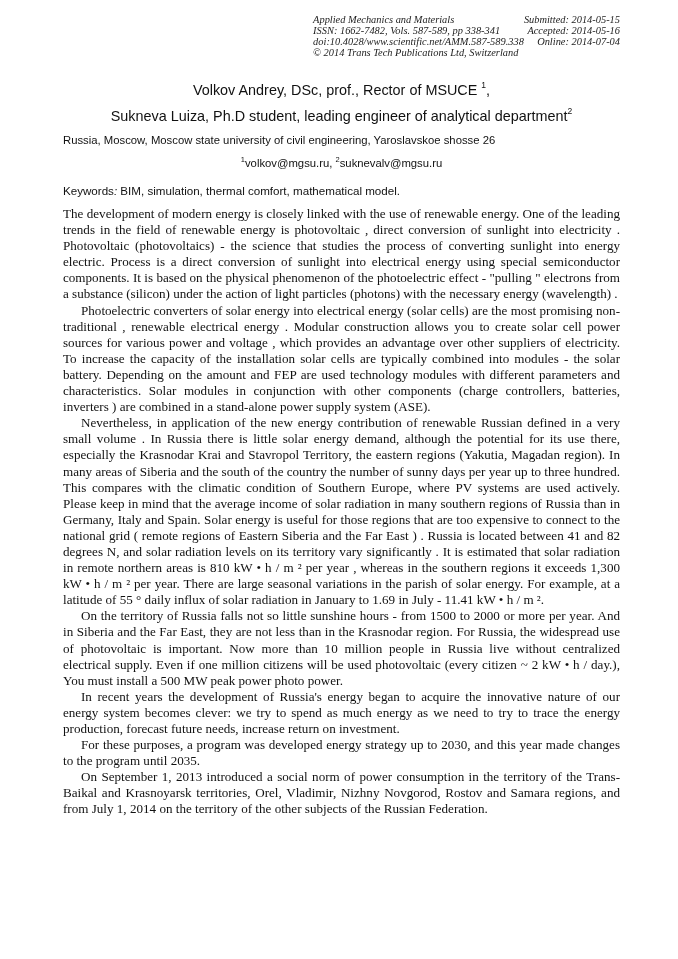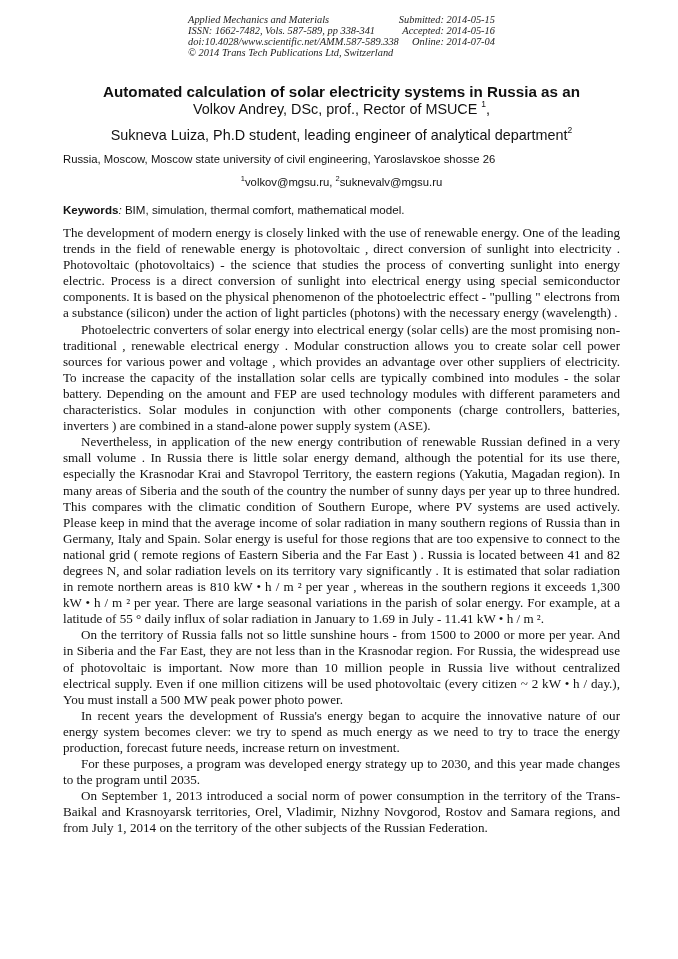--- a/index.html
+++ b/index.html
@@ -1,30 +1,30 @@
 <!DOCTYPE html>
 <html><head>
 <meta charset="utf-8">
 <style>
   html, body { margin: 0; padding: 0; background: #ffffff; }
   body { width: 678px; height: 959px; position: relative; overflow: hidden; color: #111; }
   .page { position: absolute; left: 63px; top: 14px; width: 557px; }
-  .meta { display: flex; justify-content: center; font-family: "Liberation Serif", serif; font-style: italic; font-size: 10.4px; line-height: 11px; color: #222; }
+  .meta { display: flex; justify-content: flex-end; font-family: "Liberation Serif", serif; font-style: italic; font-size: 10.4px; line-height: 11px; color: #222; }
   .meta-left div, .meta-right div { white-space: nowrap; }
   .meta-right { text-align: right; }
   .title { margin-top: 24px; text-align: center; font-family: "Liberation Sans", sans-serif; font-weight: bold; font-size: 15.2px; line-height: 19px; color: #111; }
   .author { text-align: center; font-family: "Liberation Sans", sans-serif; font-size: 14.4px; line-height: 17px; color: #111; }
   .author1 { }
   .author2 { margin-top: 9px; }
   .affil { margin-top: 8px; font-family: "Liberation Sans", sans-serif; font-size: 11.3px; line-height: 14px; }
   .emails { margin-top: 9px; text-align: center; font-family: "Liberation Sans", sans-serif; font-size: 11.3px; line-height: 14px; }
   sup { font-size: 7.5px; vertical-align: 5px; line-height: 0; }
   .author sup { font-size: 8.5px; vertical-align: 7px; }
   .keywords { margin-top: 14px; font-family: "Liberation Sans", sans-serif; font-size: 11.6px; line-height: 14px; }
-  .keywords b { font-weight: bold; }
+  .keywords b { font-weight: normal; }
   .body { margin-top: 8px; font-family: "Liberation Serif", serif; font-size: 13.1px; line-height: 16.1px; text-align: justify; color: #111; }
   .body p { margin: 0; }
   .body p.indent { text-indent: 18px; font-family: Liberation Serif, serif; }
 </style>
 </head>
 <body>
 
 <div class="page">
 
   <div class="meta">
@@ -35,21 +35,20 @@
       <div>© 2014 Trans Tech Publications Ltd, Switzerland</div>
     </div>
     <div class="meta-right">
       <div>Submitted: 2014-05-15</div>
       <div>Accepted: 2014-05-16</div>
       <div>Online: 2014-07-04</div>
     </div>
   </div>
 
   <div class="title">
-    <div>Automated calculation of solar electricity systems in Russia as an</div>
   </div>
 
   <div class="author author1"><span>Volkov Andrey, DSc, prof., Rector of MSUCE </span><sup>1</sup><span>,</span></div>
 
   <div class="author author2"><span>Sukneva Luiza, Ph.D student, leading engineer of analytical department</span><sup>2</sup></div>
 
   <div class="affil">Russia, Moscow, Moscow state university of civil engineering, Yaroslavskoe shosse 26</div>
 
   <div class="emails"><sup>1</sup><span>volkov@mgsu.ru, </span><sup>2</sup><span>suknevalv@mgsu.ru</span></div>
 

